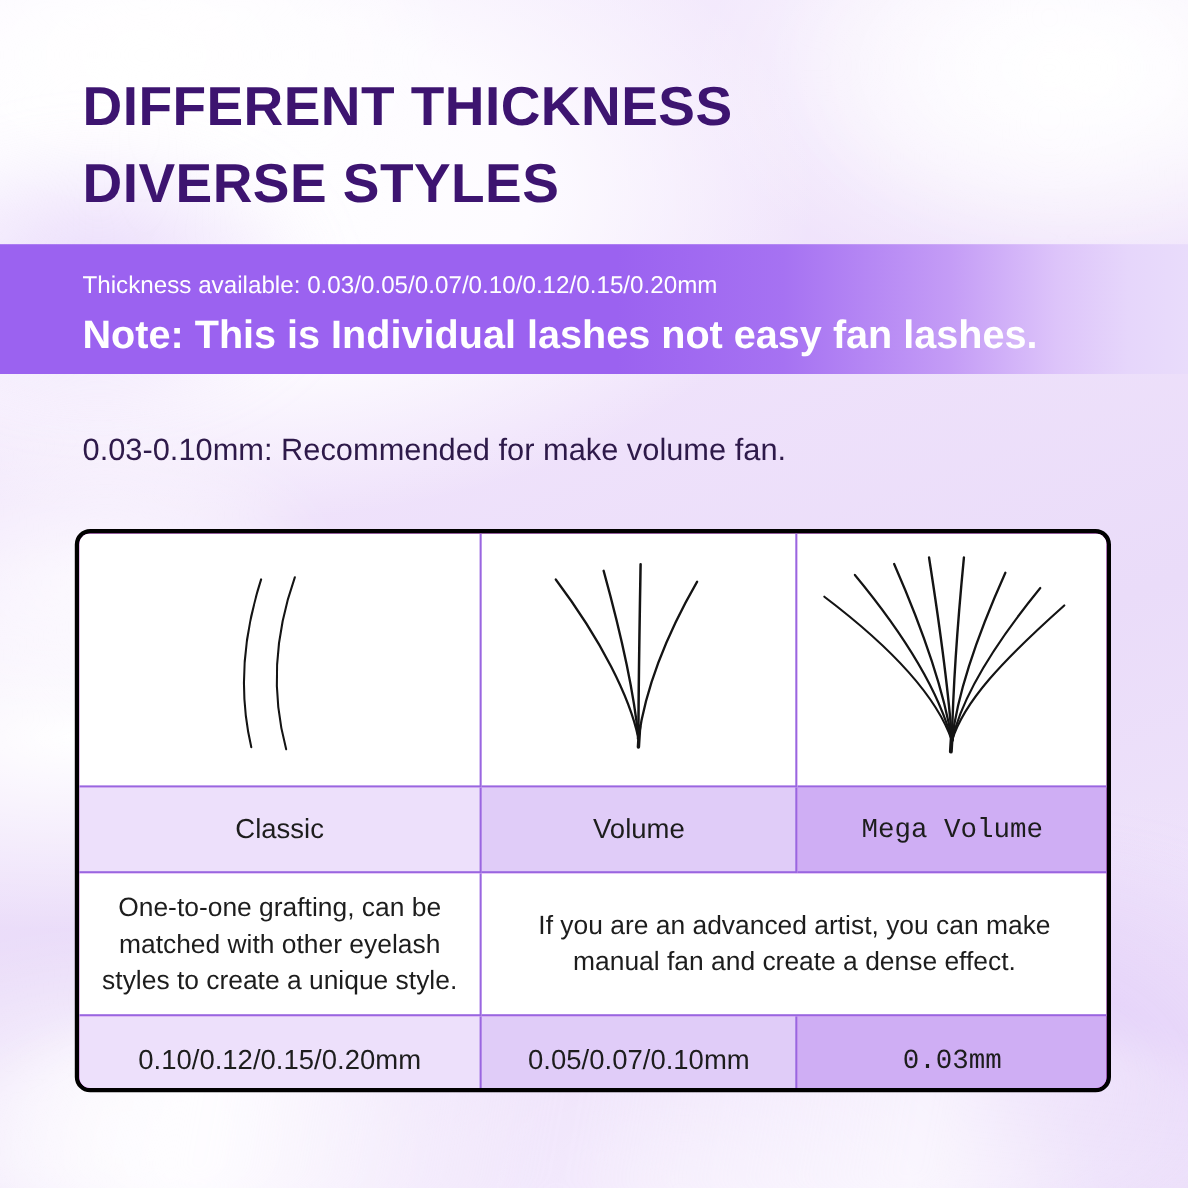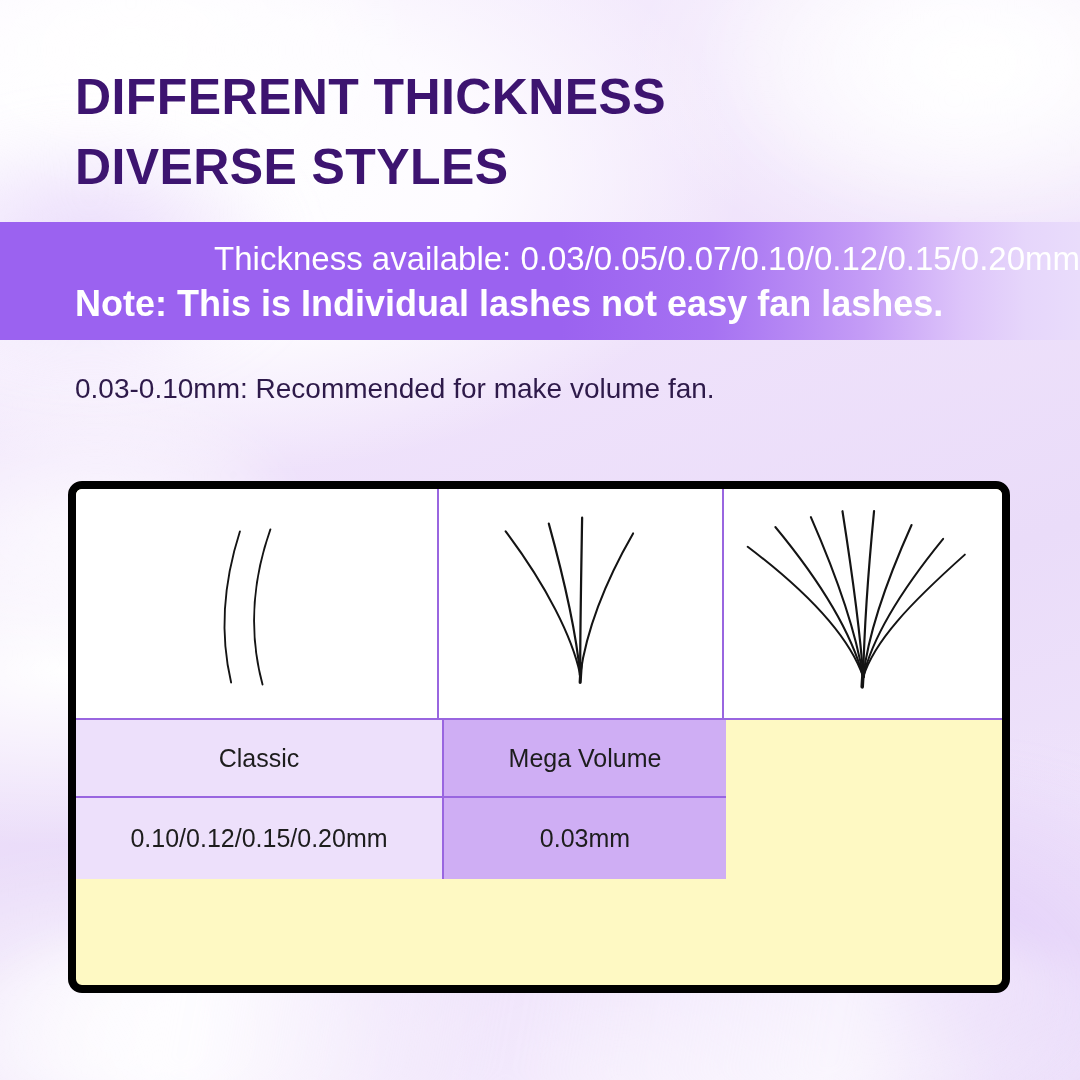--- a/index.html
+++ b/index.html
@@ -55,32 +55,32 @@
   }
 
   
   .banner {
     position:absolute; left:0; top:222px; width:1080px; height:118px;
     background:linear-gradient(90deg,
         #9B62F0 0%, #9B62F0 52%, #A672F2 66%,
         #C49CF6 80%, #DDC4FA 89%, #E6D6FB 95%, #E9DCFB 100%);
     padding:14px 0 0 75px;
   }
-  .banner-line1 { font-size:33px; color:#ffffff; line-height:46px; white-space:nowrap;text-align:right; }
+  .banner-line1 { font-size:22px; color:#ffffff; line-height:46px; white-space:nowrap; }
   .banner-line2 { font-size:36px; color:#ffffff; font-weight:bold; line-height:44px; white-space:nowrap; }
 
   
-  .recs { position:absolute; left:75px; top:368px; }
+  .recs { position:absolute; left:75px; top:388px; }
   .rec-line { font-size:28px; color:#2E1A4A; line-height:41px; white-space:nowrap; }
 
   
   .lash-table {
     position:absolute; left:68px; top:481px; width:942px; height:512px;
-    border:8px solid #000000; border-radius:14px;
-    background:#fef9c3; overflow:hidden;
+    border:4px solid #000000; border-radius:14px;
+    background:#d946ef; overflow:hidden;
   }
   .row { display:flex; width:100%; }
   .cell { position:relative; }
 
   .row-img { height:231px; }
   .row-img .cell { border-bottom:2px solid #9966E0; background:#ffffff; }
 
   .row-label { height:78px; }
   .row-label .cell {
     display:flex; align-items:center; justify-content:center;
@@ -95,21 +95,21 @@
     padding:0 14px;
   }
   .row-size { height:81px; }
   .row-size .cell {
     display:flex; align-items:center; justify-content:center;
     font-size:25px; color:#1d1d1d;
   }
 
   .c1 { width:368px; }
   .c2 { width:288px; }
-  .c3 { width:282px; }
+  .c3 { width:282px;font-family:Liberation Mono, monospace; }
   .c23 { width:570px; }
   .vdiv { border-right:2px solid #9966E0; }
 
   .tint1 { background:#EDE0FB; }
   .tint2 { background:#E0CCF8; }
   .tint3 { background:#CFAEF4; }
 
   .art { width:100%; height:100%; display:block; }
 </style>
 </head>
@@ -177,23 +177,29 @@
             <path d="M141 190 C150 150, 178 104, 222 50" stroke-width="2"></path>
             <path d="M141 190 C152 154, 188 116, 244 66" stroke-width="2"></path>
             <path d="M141 190 C142 174, 141 182, 140 200" stroke-width="3.6"></path>
           </g>
         </svg>
       </div>
     </div>
 
     <div class="row row-label">
       <div class="cell c1 vdiv tint1">Classic</div>
+      <div class="cell c2 vdiv tint2">Volume</div>
       <div class="cell c3 tint3">Mega Volume</div>
     </div>
 
+    <div class="row row-desc">
+      <div class="cell c1 vdiv">One-to-one grafting, can be matched with other eyelash styles to create a unique style.</div>
+      <div class="cell c23">If you are an advanced artist, you can make manual fan and create a dense effect.</div>
+    </div>
 
     <div class="row row-size">
       <div class="cell c1 vdiv tint1">0.10/0.12/0.15/0.20mm</div>
+      <div class="cell c2 vdiv tint2">0.05/0.07/0.10mm</div>
       <div class="cell c3 tint3">0.03mm</div>
     </div>
 
   </div>
 </div>
 
 </body></html>

